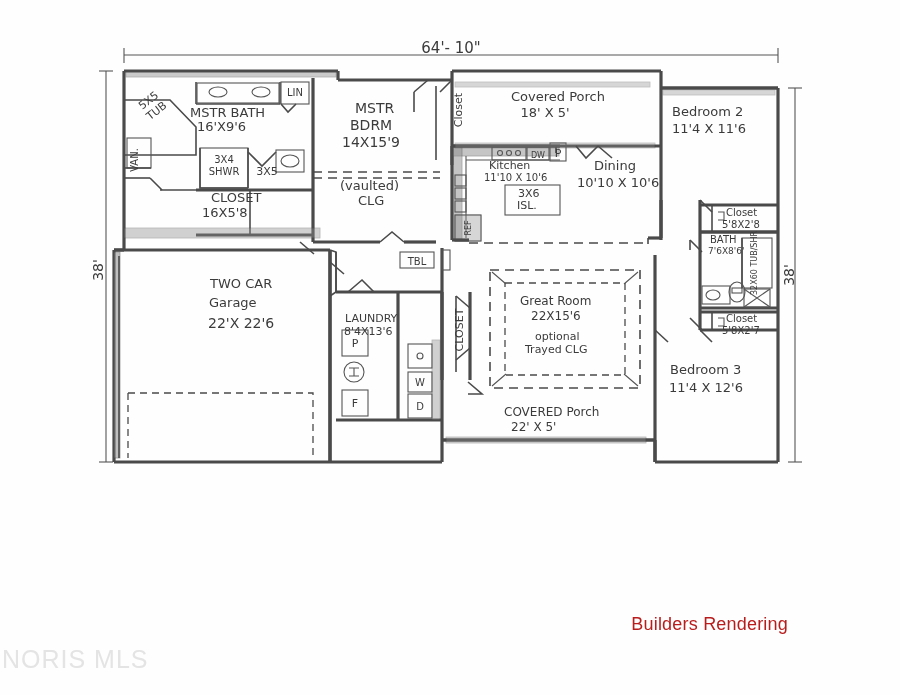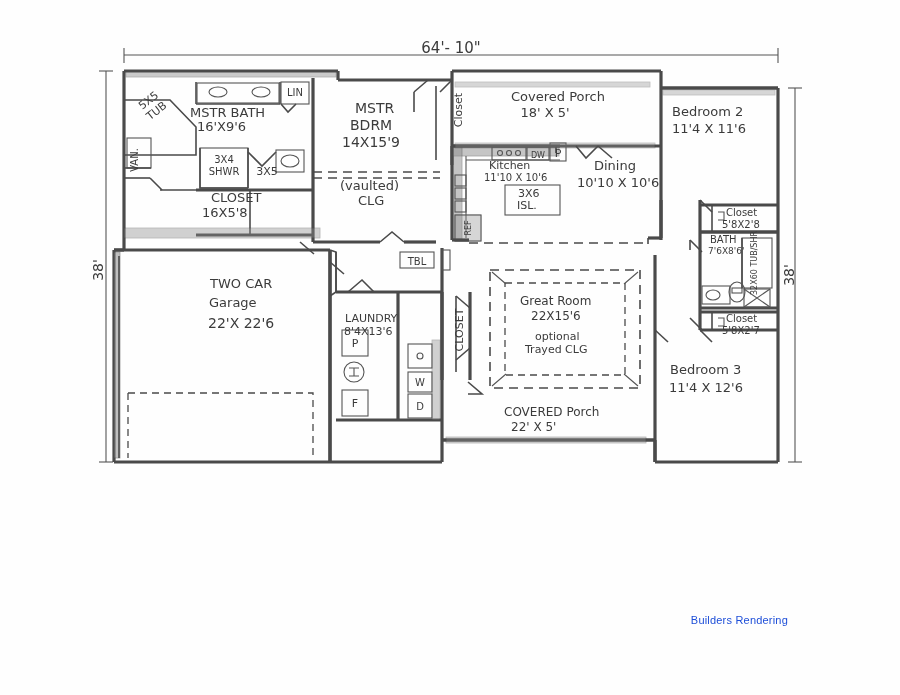--- a/index.html
+++ b/index.html
@@ -20,22 +20,22 @@
 
   .wm {
     position: absolute;
     color: #dcdcdc;
     white-space: nowrap;
     pointer-events: none;
     user-select: none;
   }
   #wm-builders {
     right: 112px; top: 614px;
-    font-size: 11px;
-    color: #1d4ed8;
+    font-size: 18px;
+    color: #b91c1c;
     letter-spacing: .2px;
   }
   #wm-noris {
     left: 2px; top: 645px;
     font-size: 25px;
     color: #e4e4e4;
     letter-spacing: 1px;
   }
 </style>
 </head>
@@ -434,14 +434,15 @@
 
     <g>
       <text class="ink" x="504" y="416" font-size="12">COVERED  Porch</text>
       <text class="ink" x="511" y="431" font-size="12">22' X 5'</text>
     </g>
 
   </svg>
 
   <div class="wm" id="wm-builders">Builders Rendering</div>
 
+  <div class="wm" id="wm-noris">NORIS MLS</div>
 
 </div>
 
 </body></html>

